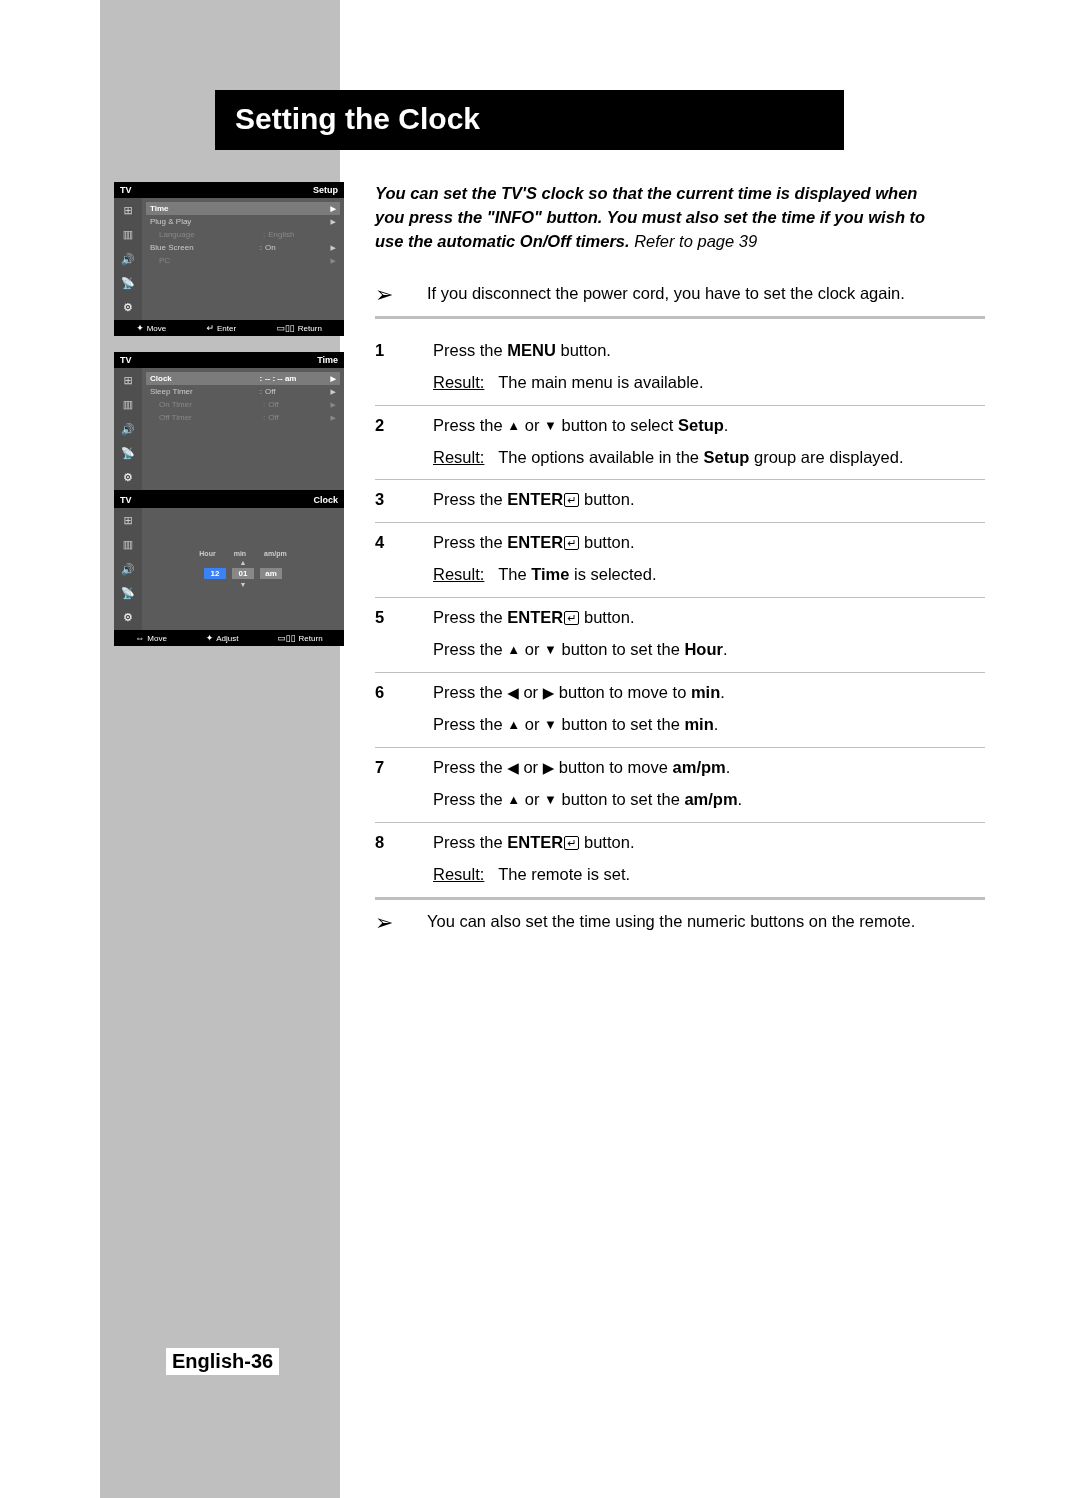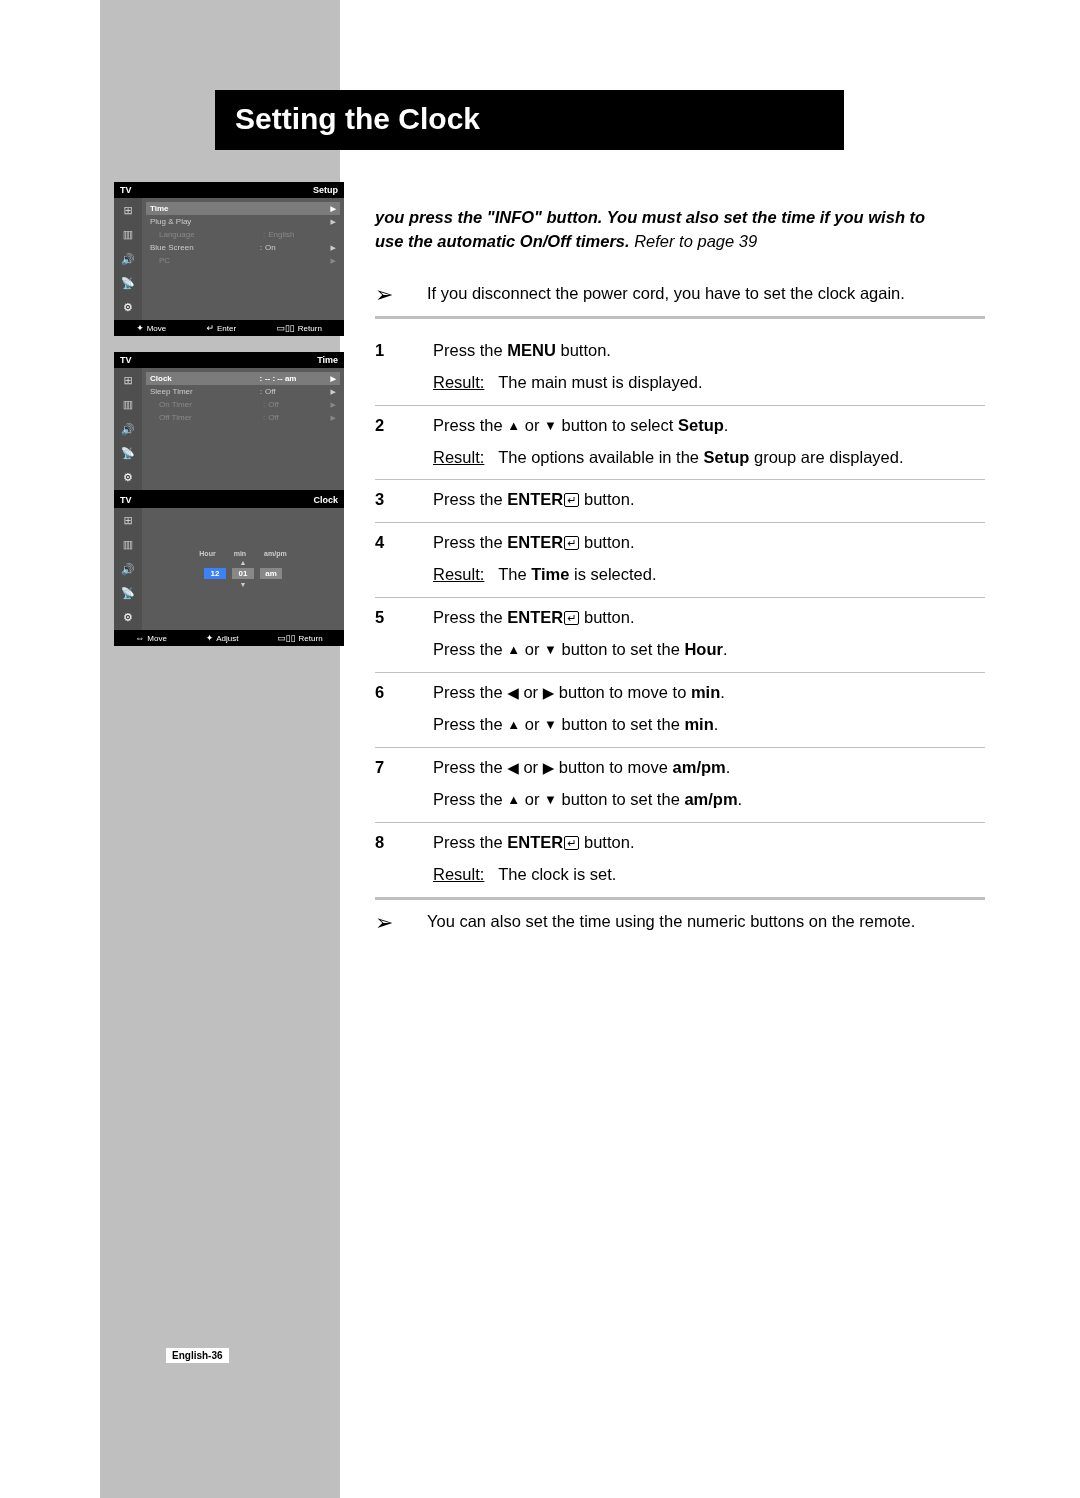--- a/index.html
+++ b/index.html
@@ -179,21 +179,21 @@
     font-size: 11px;
     line-height: 12px;
     vertical-align: 1px;
     margin-left:1px;
   }
 
   .page-num {
     position: absolute;
     left: 166px;
     top: 1348px;
-    font-size: 10px;
+    font-size: 20px;
     font-weight: bold;
     background: #fff;
     padding: 2px 6px;
   }
 </style>
 </head>
 <body>
 
 <div class="gray-bar"></div>
 
@@ -358,38 +358,38 @@
       </span>
     <span>
         <span class="foot-icon">▭▯▯</span>
         <span>Return</span>
       </span>
   </div>
 </div>
 
 <div class="content">
   <div class="intro">
-    <br>
+    <span class="bold">You can set the TV'S clock so that the current time is displayed when</span><br>
     <span class="bold">you press the "INFO" button. You must also set the time if you wish to</span><br>
     <span class="bold">use the automatic On/Off timers.</span>
     <span>Refer to page 39</span>
   </div>
 
   <div class="note-row">
     <div class="note-mark">➢</div>
     <div>If you disconnect the power cord, you have to set the clock again.</div>
   </div>
 
   <div class="steps">
 
     <div class="step">
       <div class="step-num">1</div>
       <div class="step-body">
         <p><span>Press the </span><b>MENU</b><span> button.</span></p>
-        <p><span class="result">Result:</span>&nbsp;&nbsp;&nbsp;<span>The main must is displayed.</span></p>
+        <p><span class="result">Result:</span>&nbsp;&nbsp;&nbsp;<span>The main menu is available.</span></p>
       </div>
     </div>
 
     <div class="step">
       <div class="step-num">2</div>
       <div class="step-body">
         <p><span>Press the </span><span class="tri">▲</span><span> or </span><span class="tri">▼</span><span> button to select </span><b>Setup</b><span>.</span></p>
         <p><span class="result">Result:</span>&nbsp;&nbsp;&nbsp;<span>The options available in the </span><b>Setup</b><span> group are displayed.</span></p>
       </div>
     </div>
@@ -430,21 +430,21 @@
       <div class="step-body">
         <p><span>Press the </span><span class="tri-lr">◀</span><span> or </span><span class="tri-lr">▶</span><span> button to move </span><b>am/pm</b><span>.</span></p>
         <p><span>Press the </span><span class="tri">▲</span><span> or </span><span class="tri">▼</span><span> button to set the </span><b>am/pm</b><span>.</span></p>
       </div>
     </div>
 
     <div class="step">
       <div class="step-num">8</div>
       <div class="step-body">
         <p><span>Press the </span><b>ENTER</b><span class="enter-ic">↵</span><span> button.</span></p>
-        <p><span class="result">Result:</span>&nbsp;&nbsp;&nbsp;<span>The clock is set.</span></p>
+        <p><span class="result">Result:</span>&nbsp;&nbsp;&nbsp;<span>The remote is set.</span></p>
       </div>
     </div>
 
   </div>
 
   <div class="note-row last">
     <div class="note-mark">➢</div>
     <div>You can also set the time using the numeric buttons on the remote.</div>
   </div>
 </div>

